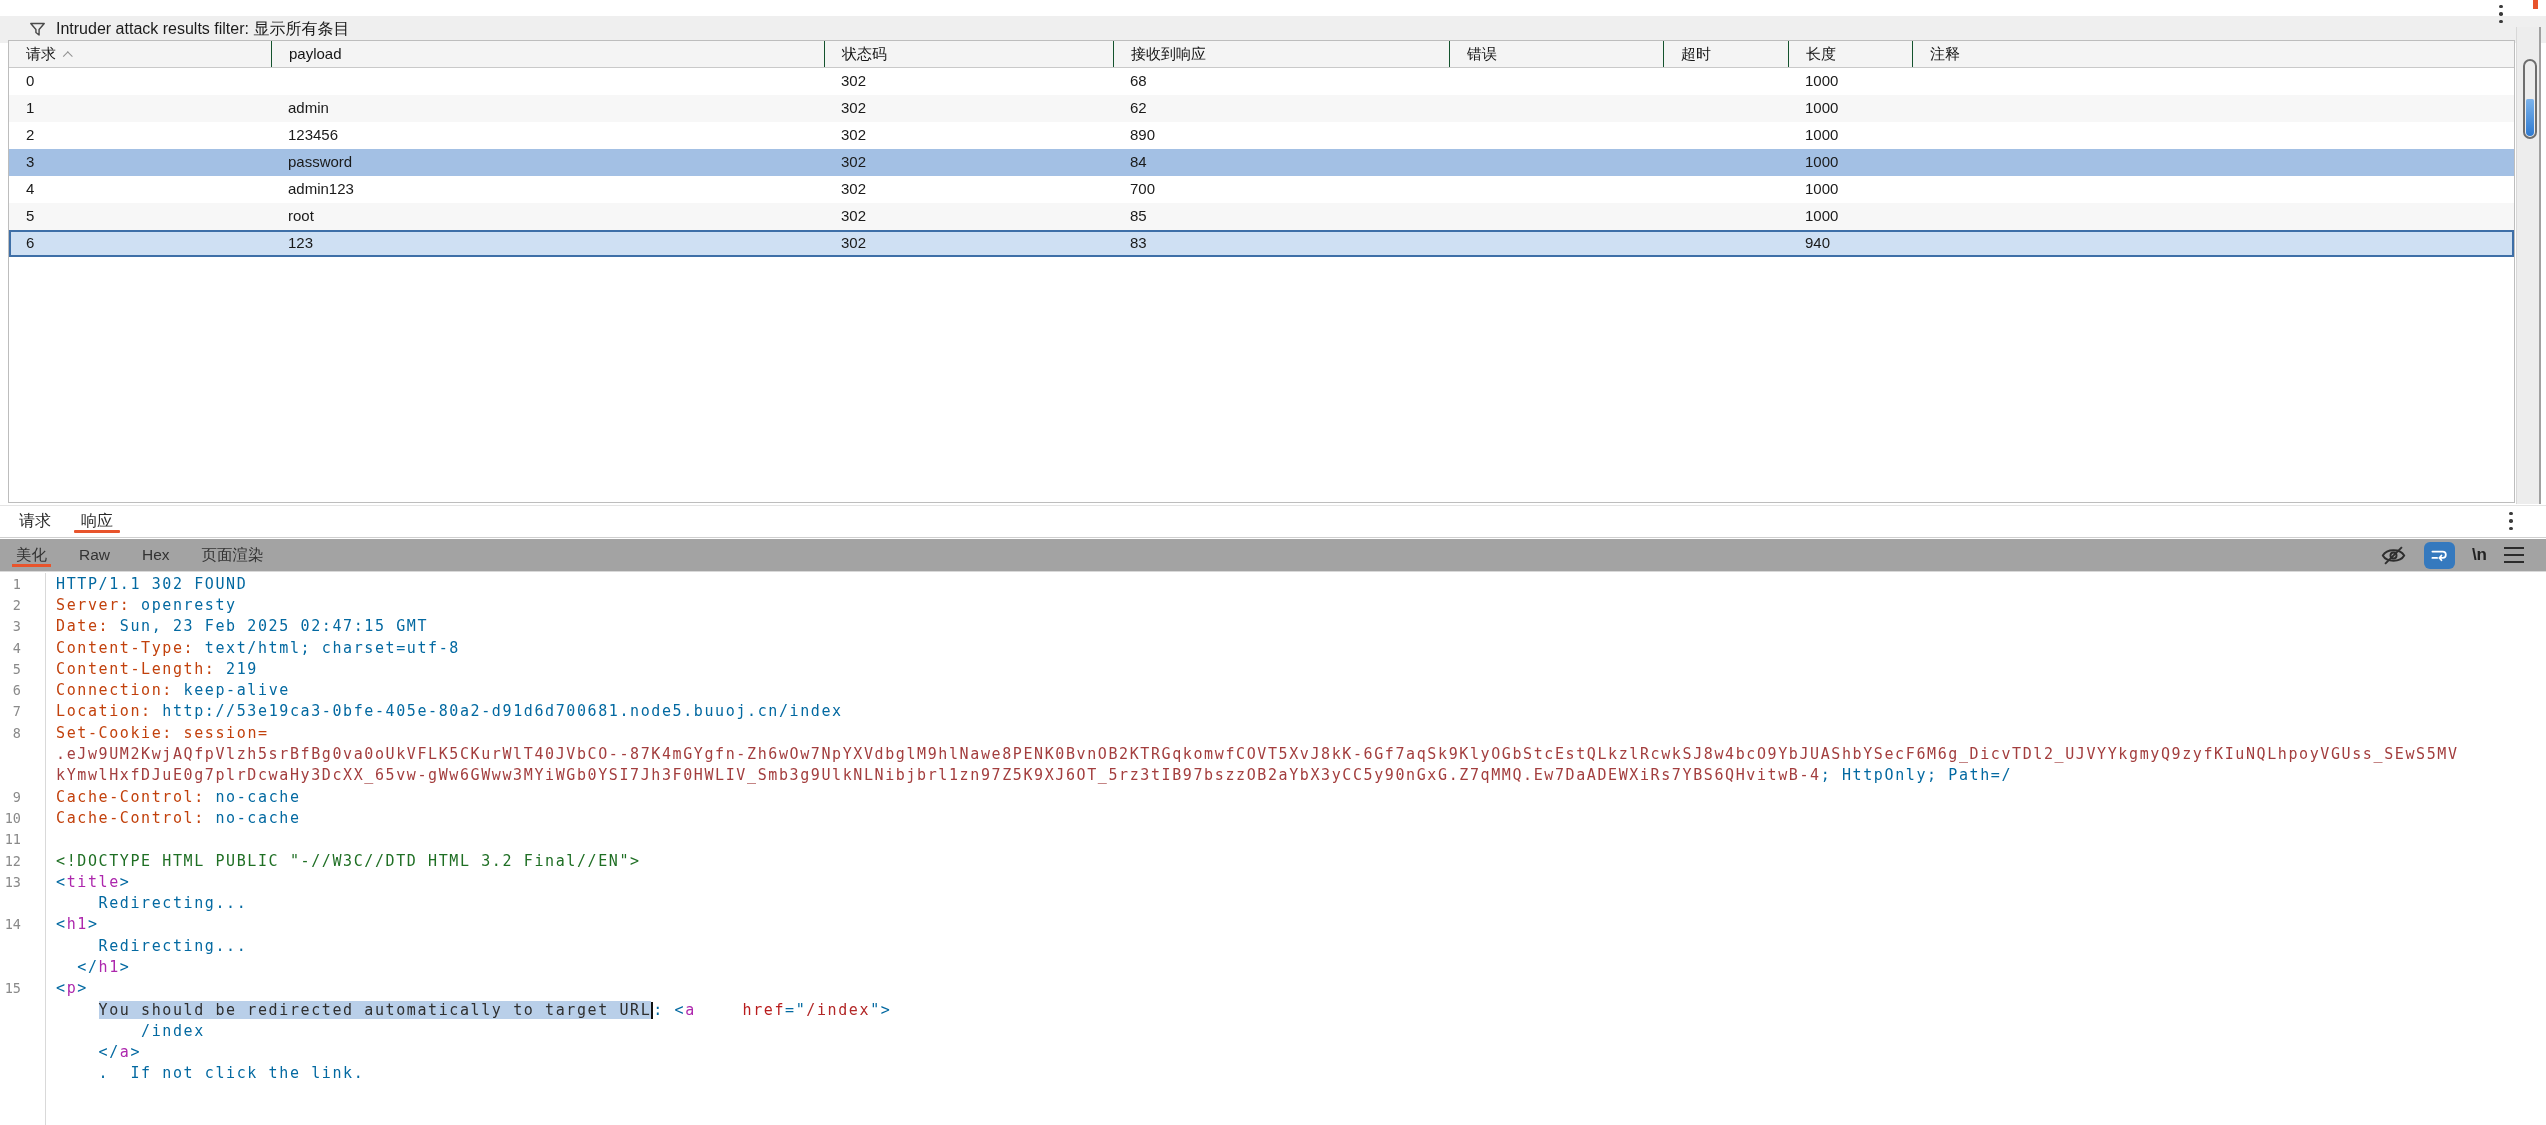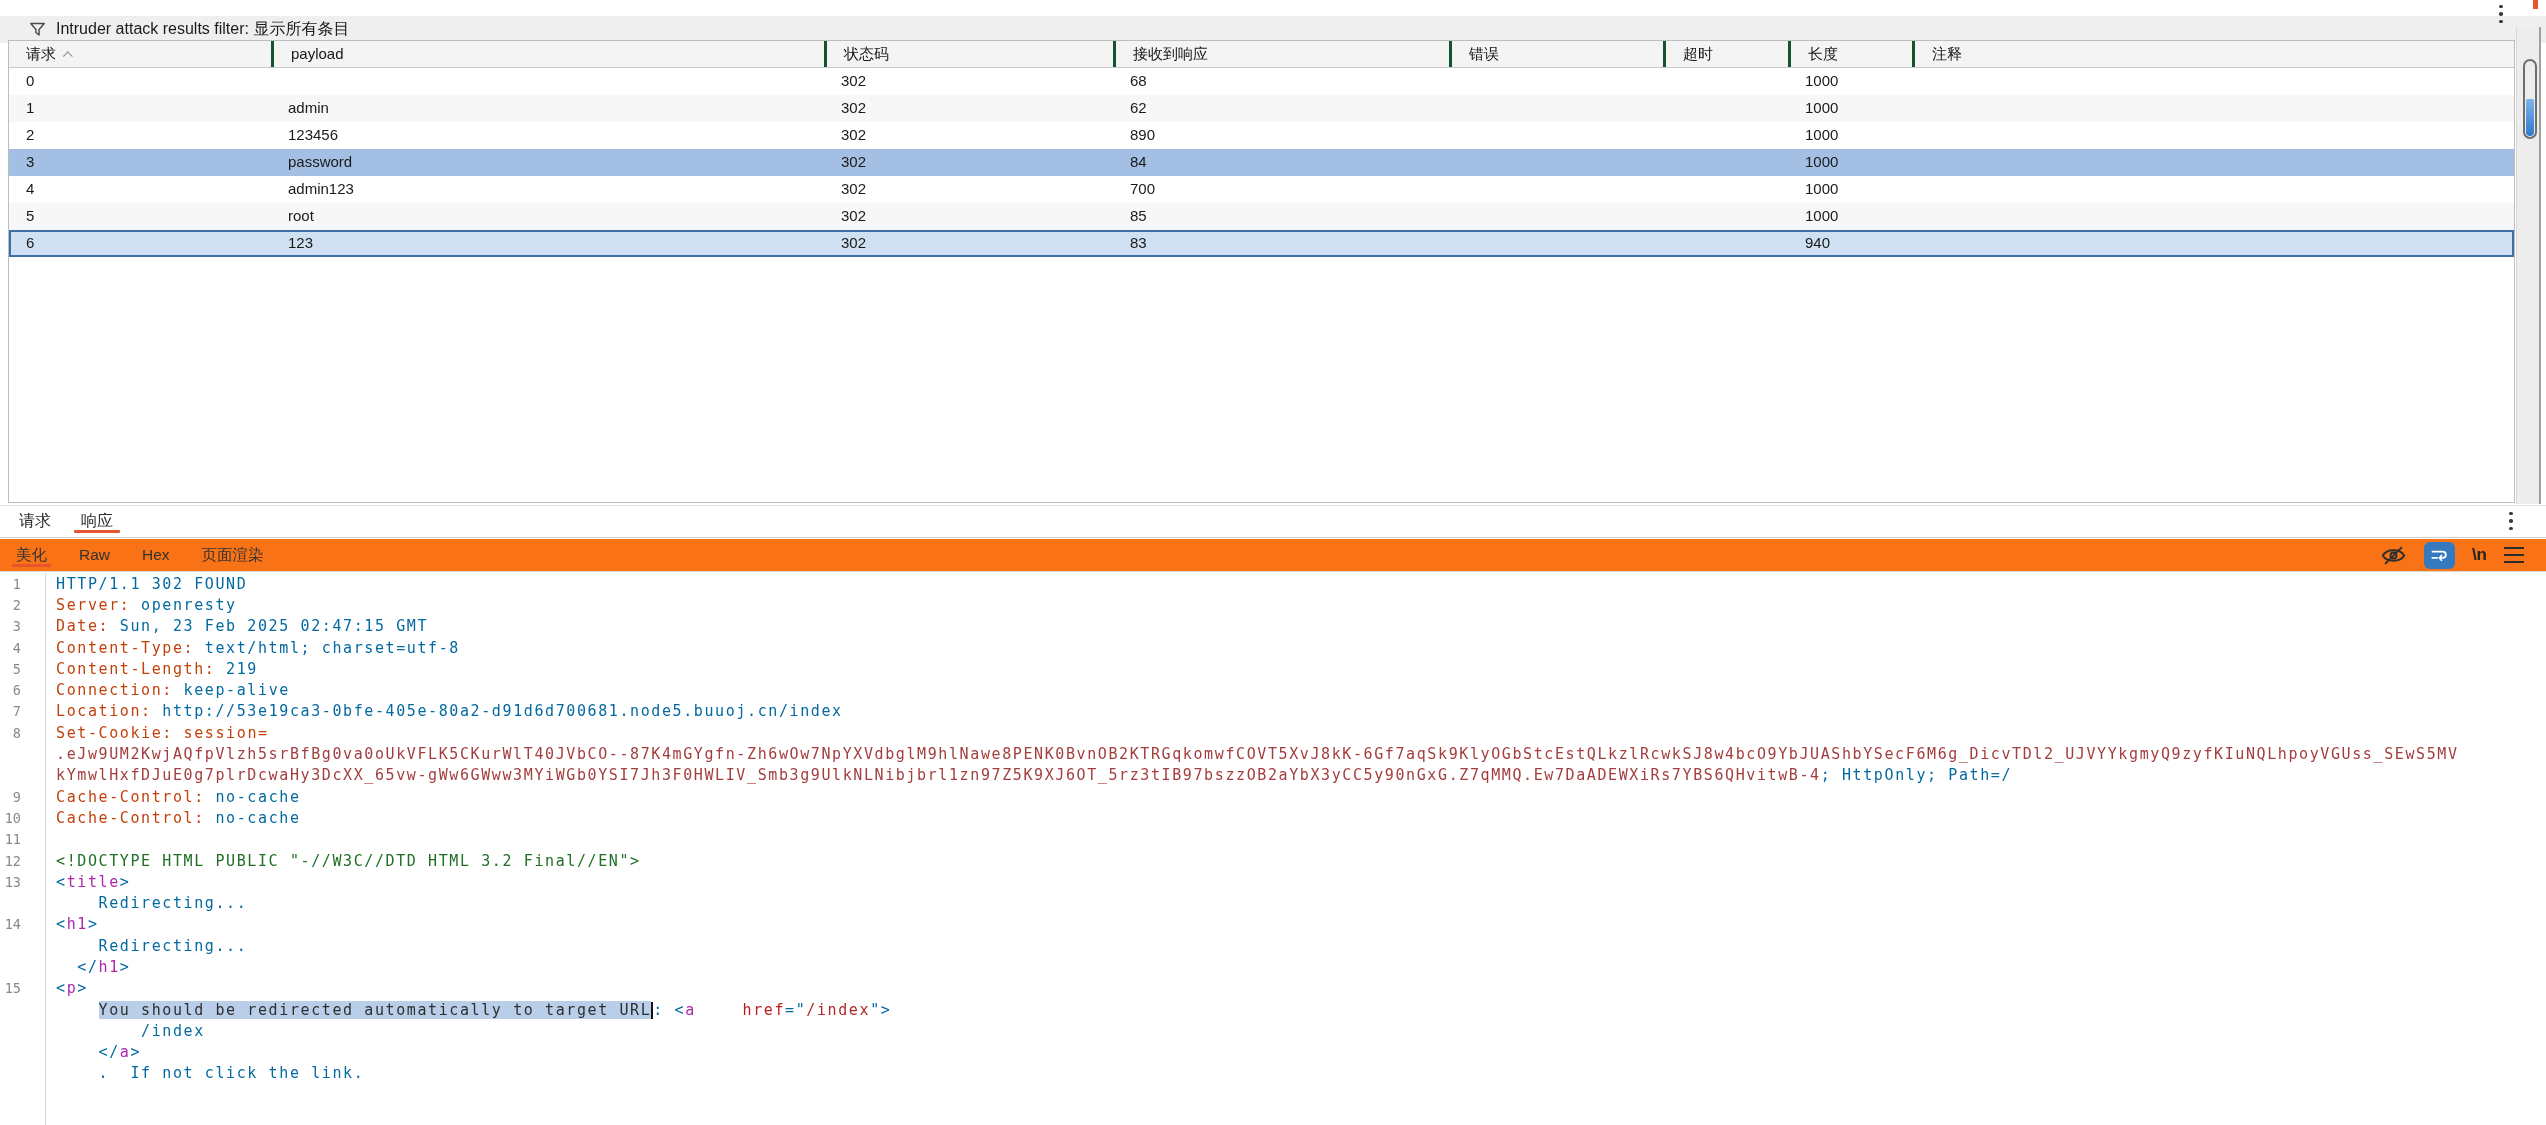--- a/index.html
+++ b/index.html
@@ -17,21 +17,21 @@
   .kebab i { width:3.5px; height:3.5px; border-radius:50%; background:#3a3a3a; }
   .kebab-window { right:38px; top:3px; }
 
   
   .table-box { position:absolute; left:8px; top:40px; width:2507px; height:463px;
                background:#fff; border:1px solid #bdbdbd; overflow:hidden; }
   .thead, .trow { display:grid;
      grid-template-columns:262px 553px 289px 336px 214px 125px 124px auto;
      height:27px; line-height:26px; font-size:15px; }
   .thead { background:#f4f4f4; border-bottom:1px solid #c9c9c9; color:#161616; }
-  .thead .hcell { padding-left:17px; border-left:3px solid #14532d; position:relative; }
+  .thead .hcell { padding-left:17px; border-left:1px solid #14532d; position:relative; }
   .thead .hcell:first-child { border-left:none; }
   .sort-up { display:inline-block; width:7px; height:7px; border-left:1.6px solid #8f8f8f;
              border-top:1.6px solid #8f8f8f; transform:rotate(45deg) translateY(1px);
              margin-left:9px; }
   .trow { color:#1a1a1a; background:#fff; }
   .trow:nth-child(even) { background:#f7f7f7; }
   .trow.row-selected { background:#a3c0e4; }
   .trow.row-focused  { background:#cfe0f3; box-shadow:inset 0 0 0 2px #3e6fa7; }
   .tcell { padding-left:17px; overflow:hidden; white-space:nowrap; }
 
@@ -50,21 +50,21 @@
             border-top:1px solid #e4e4e4; border-bottom:1px solid #cfcfcf;
             display:flex; align-items:center; gap:24px; padding-left:16px;
             font-size:16px; color:#2b2b2b; background:#fff; }
   .tab { position:relative; padding:0 3px; height:100%; display:flex; align-items:center; cursor:pointer; }
   .tab.active:after { content:""; position:absolute; left:-4px; right:-4px; bottom:4px;
                       height:3.5px; background:#e8542c; border-radius:1px; }
   .kebab-panel { right:28px; top:510px; }
 
   .subtabbar { position:absolute; left:0; top:539px; width:2546px; height:33px;
                border-bottom:1px solid #d9d9d9; display:flex; align-items:center; gap:28px;
-               padding-left:14px; font-size:15.5px; color:#333; background:#f97316; }
+               padding-left:14px; font-size:15.5px; color:#333; background:#a3a3a3; }
   .subtab { position:relative; padding:0 2px; height:100%; display:flex; align-items:center; cursor:pointer; }
   .subtab.active:after { content:""; position:absolute; left:-2px; right:-2px; bottom:4px;
                          height:3px; background:#e8542c; }
   .viewbar-icons { position:absolute; right:22px; top:0; height:100%;
                    display:flex; align-items:center; gap:17px; }
   .wrap-btn { width:31px; height:27px; background:#3579be; border-radius:6px;
               display:flex; align-items:center; justify-content:center; cursor:pointer; }
   .nl-glyph { font-size:17px; color:#222; font-weight:bold; letter-spacing:0; }
   .burger { display:flex; flex-direction:column; gap:4.5px; cursor:pointer; }
   .burger i { display:block; width:20px; height:2.6px; background:#2b2b2b; }

